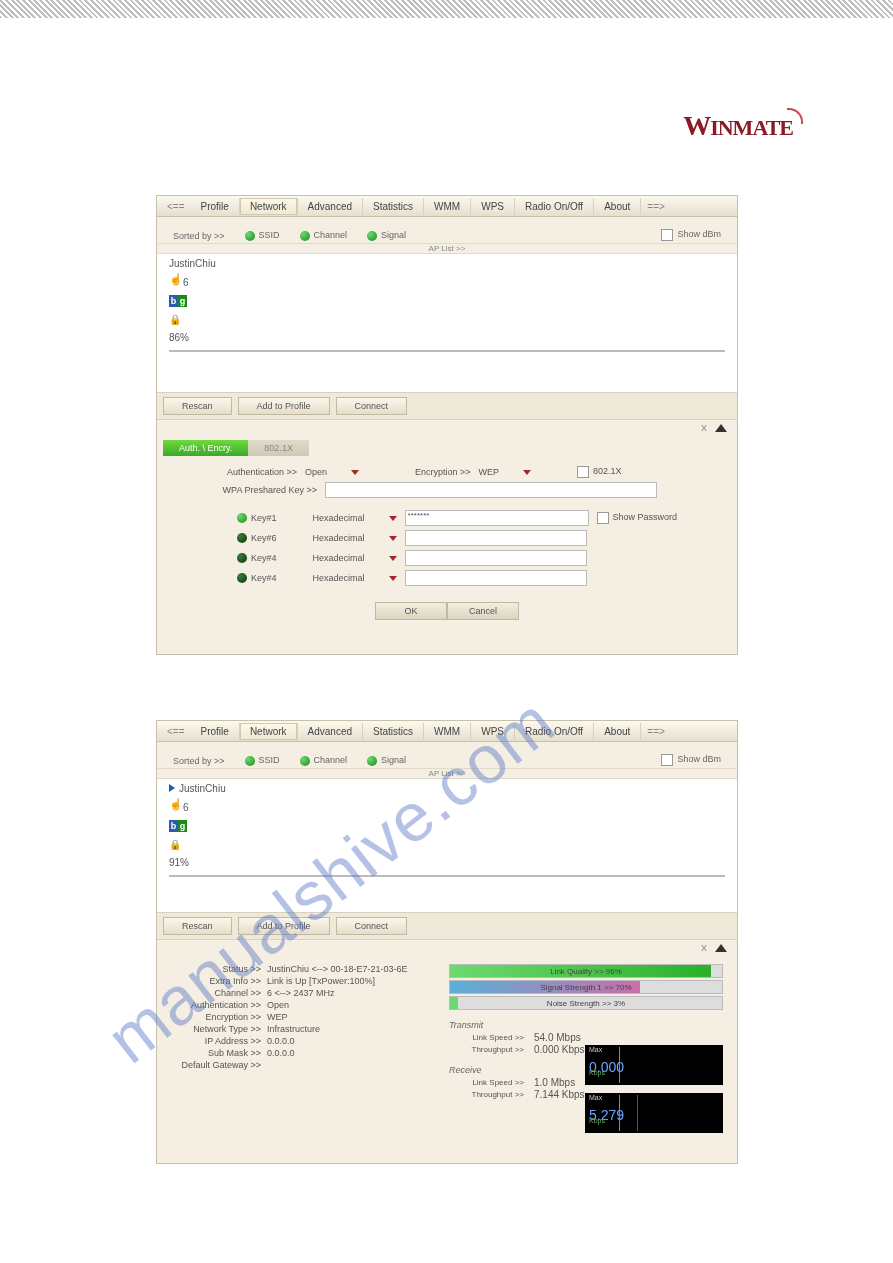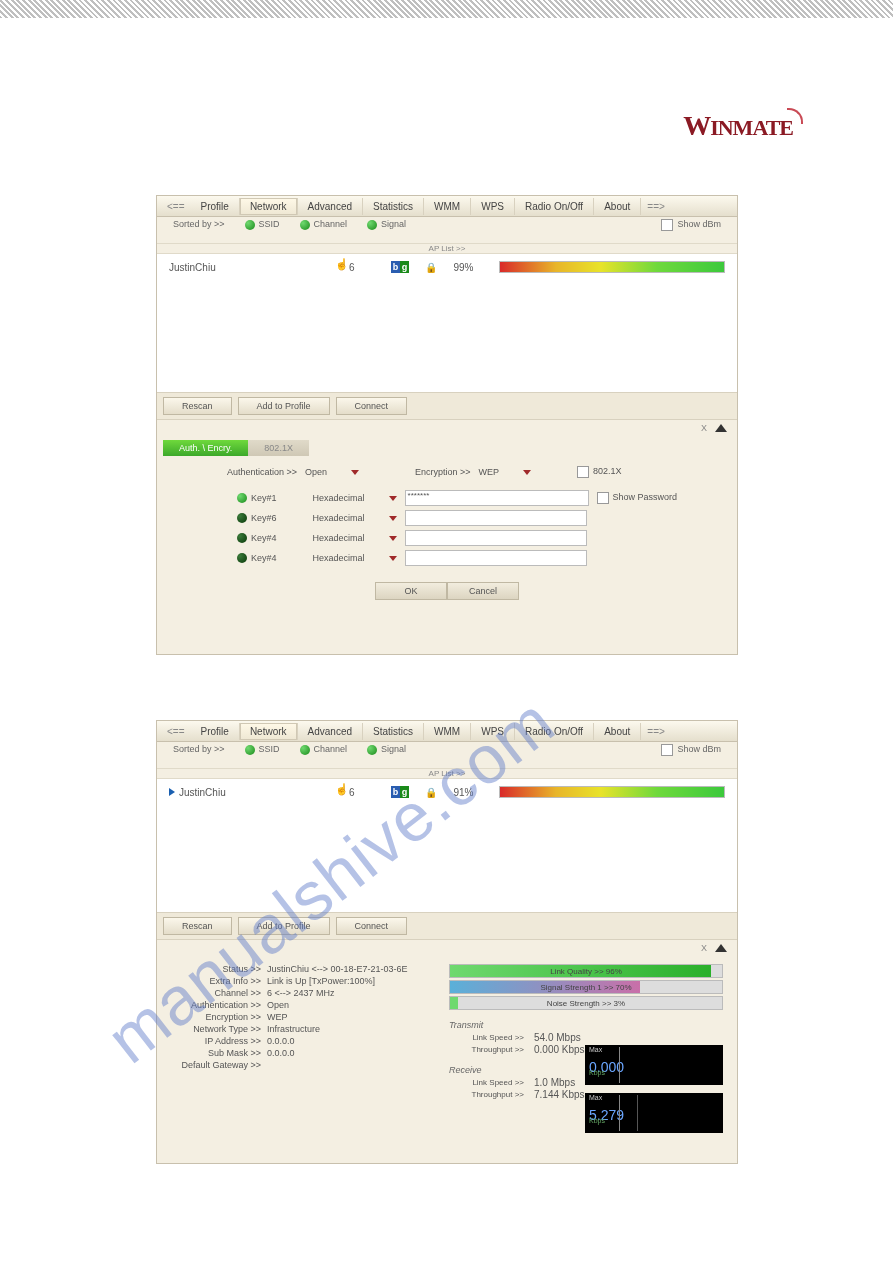--- a/index.html
+++ b/index.html
@@ -72,21 +72,21 @@
   .tab.active {
     background: linear-gradient(#fff9e8,#eee7d3);
     box-shadow: inset 0 0 0 1px #d0c8b4;
   }
   .arrow-nav {
     font-size: 10px; color:#888; padding:0 6px;
   }
 
   .sortbar {
     display: flex;
-    align-items: flex-start;
+    align-items: flex-end;
     height: 22px;
     padding: 2px 16px;
     gap: 20px;
     font-size: 9px;
     color: #666;
     border-bottom: 1px solid #e0dac9;
   }
   .bullet {
     display:inline-block; width:10px; height:10px;
     border-radius:50%;
@@ -102,21 +102,21 @@
     text-align:center; font-size:8px; color:#888;
     border-bottom:1px solid #e0dac9;
   }
   .aplist {
     height: 130px;
     background:#fff;
     padding: 4px 12px;
   }
   .shot2 .aplist { height: 125px; }
   .aprow {
-    display:flex; align-items:center; height:18px; gap:16px;
+    display:flex; height:18px; gap:7px;flex-direction:column;
   }
   .ssid { width:150px; }
   .ch { width:40px; display:flex; align-items:center; gap:2px; }
   .hand {
     display:inline-block; width:12px;height:12px;
     position:relative;
   }
   .hand::before{
     content:"☝"; font-size:11px; color:#666; position:absolute; top:-3px;
   }
@@ -320,21 +320,21 @@
         <span class="ssid">JustinChiu</span>
         <span class="ch">
             <span class="hand"></span>
             <span>6</span>
           </span>
         <span class="bg-icon">
             <span class="b">b</span>
             <span class="g">g</span>
           </span>
         <span class="lock">🔒</span>
-        <span class="pct">99%</span>
+        <span class="pct">86%</span>
         <span class="sigbar"></span>
       </div>
     </div>
 
     <div class="btnrow">
       <span class="btn">Rescan</span>
       <span class="btn">Add to Profile</span>
       <span class="btn">Connect</span>
     </div>
 
@@ -356,20 +356,24 @@
             <span class="dd"></span>
           </span>
         <span style="width:40px"></span>
         <span>Encryption &gt;&gt;</span>
         <span class="combo">
             <span>WEP</span>
             <span class="dd"></span>
           </span>
         <span style="width:30px"></span>
         <span><span class="chkbox"></span><span>802.1X</span></span>
+      </div>
+      <div class="row">
+        <span class="lbl" style="width:130px">WPA Preshared Key &gt;&gt;</span>
+        <span class="txt w330"></span>
       </div>
 
       <div class="wepbox">
         <div class="row">
           <span><span class="bullet"></span><span>Key#1</span></span>
           <span style="width:20px"></span>
           <span class="combo">
               <span>Hexadecimal</span>
               <span class="dd"></span>
             </span>

